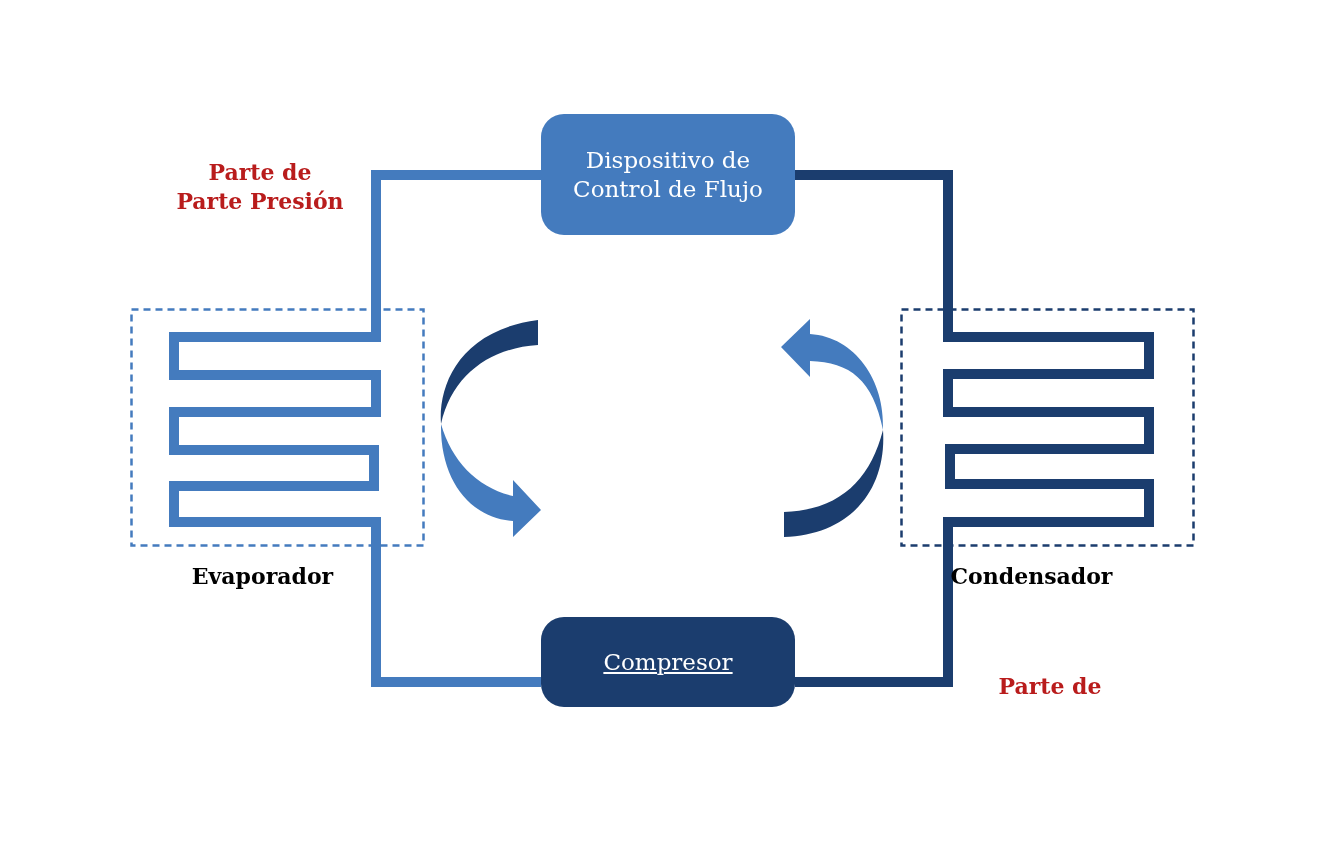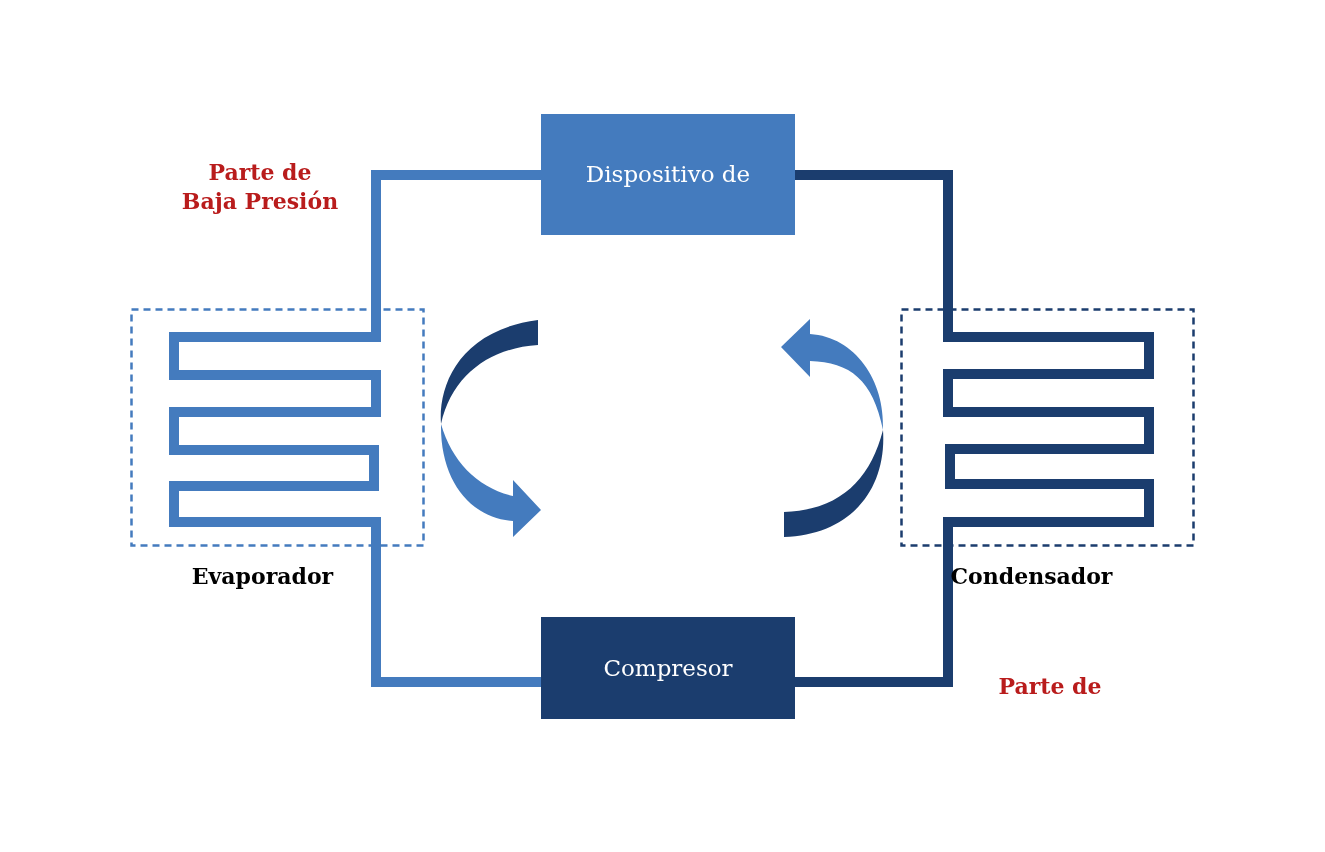--- a/index.html
+++ b/index.html
@@ -1,21 +1,21 @@
 <!DOCTYPE html>
 <html><head>
 <meta charset="utf-8">
 <style>
   html, body { margin: 0; padding: 0; background: #ffffff; }
   body { width: 1325px; height: 852px; position: relative; overflow: hidden; font-family: "DejaVu Serif", serif; }
   #diagram { position: absolute; left: 0; top: 0; width: 1325px; height: 852px; }
-  .box { position: absolute; display: flex; align-items: center; justify-content: center; text-align: center; color: #ffffff; font-family: "DejaVu Serif", serif; font-size: 23px; line-height: 29px; font-weight: normal; }
+  .box { position: absolute; display: flex; align-items: center; justify-content: center; text-align: center; color: #ffffff; font-family: "DejaVu Serif", serif; font-size: 23px; line-height: 29px; font-weight: normal; border-radius: 23px; }
   .box span { display: block; }
   #flow-box { left: 541px; top: 114px; width: 254px; height: 121px; }
-  #comp-box { left: 541px; top: 617px; width: 254px; height: 102px; }
+  #comp-box { left: 541px; top: 617px; width: 254px; height: 90px; text-decoration: underline; }
   .label { position: absolute; text-align: center; font-family: "DejaVu Serif", serif; font-weight: bold; }
   .label span { display: block; }
   .light { color: #b91c1c; }
   .dark { color: #000000; }
   #lbl-low { left: 160px; top: 158px; width: 200px; font-size: 22px; line-height: 29px; }
   #lbl-high { left: 945px; top: 672px; width: 210px; font-size: 22px; line-height: 29px; }
   #lbl-evap { left: 150px; top: 562px; width: 225px; font-size: 22px; line-height: 28px; }
   #lbl-cond { left: 919px; top: 562px; width: 225px; font-size: 22px; line-height: 28px; }
 </style>
 </head>
@@ -38,30 +38,31 @@
 
   <g>
     <path d="M883,430 C873,380 850,362 810,361 L810,377 L781,347 L810,319 L810,334 C855,337 885,380 883,430 Z" fill="#447bbe"></path>
     <path d="M883,430 C887,490 850,535 784,537 L784,512 C840,510 870,480 883,430 Z" fill="#1b3d6e"></path>
   </g>
 </svg>
 
 <div id="flow-box" class="box" style="background:#447bbe;">
   <div>
     <span>Dispositivo de</span>
+    <span>Control de Flujo</span>
   </div>
 </div>
 
 <div id="comp-box" class="box" style="background:#1b3d6e;">
   <span>Compresor</span>
 </div>
 
 <div id="lbl-low" class="label light">
   <span>Parte de</span>
-  <span>Baja Presión</span>
+  <span>Parte Presión</span>
 </div>
 
 <div id="lbl-high" class="label light">
   <span>Parte de</span>
 </div>
 
 <div id="lbl-evap" class="label dark">Evaporador</div>
 <div id="lbl-cond" class="label dark">Condensador</div>
 
 </body></html>

